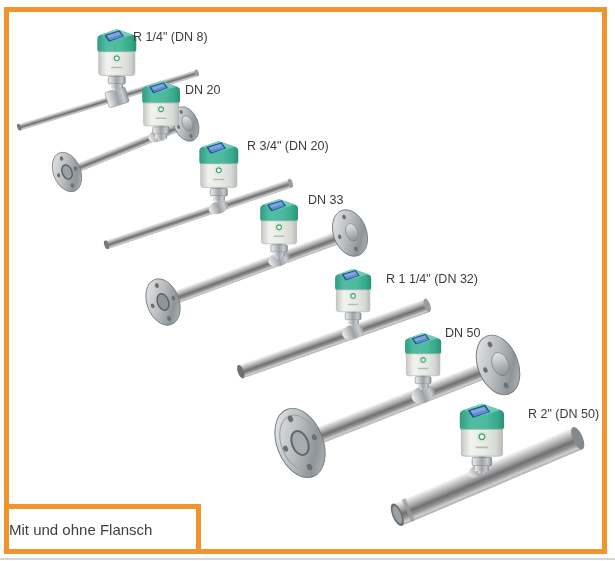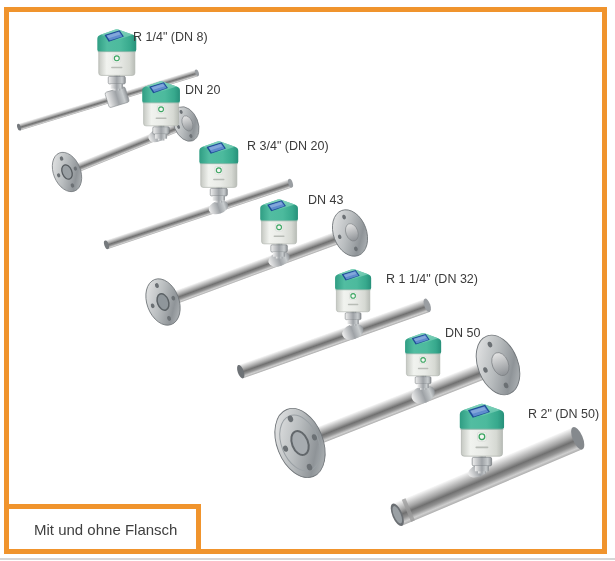--- a/index.html
+++ b/index.html
@@ -7,21 +7,21 @@
     position:relative; width:615px; height:561px; background:#ffffff;
     overflow:hidden; font-family:"Liberation Sans", sans-serif;
   }
   .frame {
     position:absolute; left:4px; top:7px; width:603px; height:547px;
     box-sizing:border-box; border:5px solid #F0942D; background:transparent;
   }
   .caption-box {
     position:absolute; left:4px; top:504px; width:197px; height:50px;
     box-sizing:border-box; border:5px solid #F0942D; background:#ffffff;
-    display:flex; align-items:center; padding-left:25px; z-index:6;
+    display:flex; align-items:center; z-index:6;
   }
   .caption-box span { font-size:15px; color:#3f3f3f; }
   .bottom-rule {
     position:absolute; left:0; top:558px; width:615px; height:2px;
     background:#d6d6d6; z-index:7;
   }
   .art { position:absolute; left:0; top:0; z-index:2; }
   .pl {
     position:absolute; font-size:12.5px; color:#3b3b3b;
     white-space:nowrap; z-index:5;
@@ -218,21 +218,21 @@
       </g>
       <g transform="translate(456,400) scale(1.08)">
           <use href="#sensor-head" width="48" height="72"></use>
         </g>
     </g>
   </svg>
 
   <div class="pl" style="left:133px; top:30px;">R 1/4" (DN 8)</div>
   <div class="pl" style="left:185px; top:83px;">DN 20</div>
   <div class="pl" style="left:247px; top:139px;">R 3/4" (DN 20)</div>
-  <div class="pl" style="left:308px; top:193px;">DN 43</div>
+  <div class="pl" style="left:308px; top:193px;">DN 33</div>
   <div class="pl" style="left:386px; top:272px;">R 1 1/4" (DN 32)</div>
   <div class="pl" style="left:445px; top:326px;">DN 50</div>
   <div class="pl" style="left:528px; top:407px;">R 2" (DN 50)</div>
 
   <div class="frame"></div>
 
   <div class="caption-box">
     <span>Mit und ohne Flansch</span>
   </div>
 

